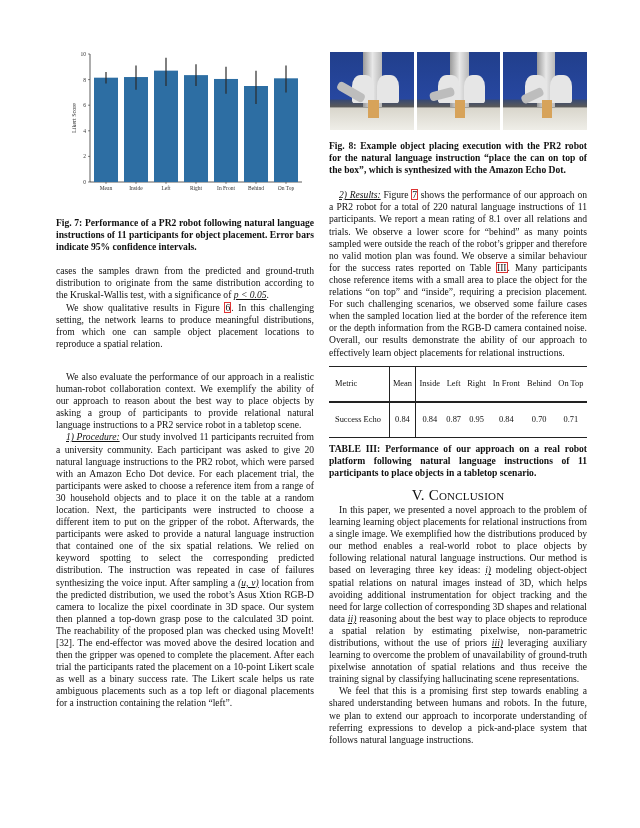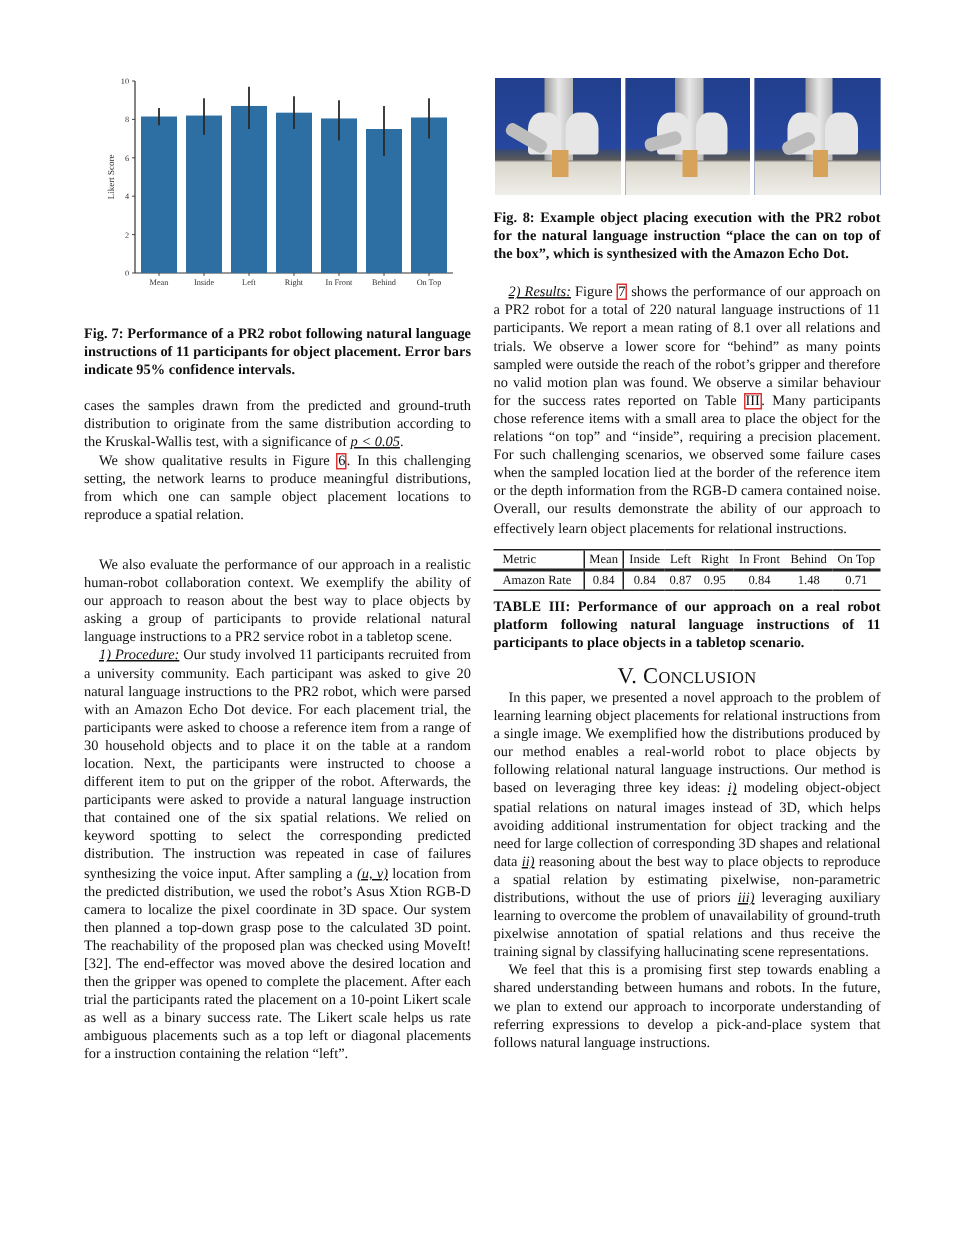--- a/index.html
+++ b/index.html
@@ -20,21 +20,21 @@
   .chart svg { display:block; }
   
   .photos { position:absolute; left:330px; top:52px; width:257px; height:78px; display:flex; gap:3px; }
   .photo { flex:1; position:relative; overflow:hidden; background:#1f3f8a; }
   .photo .bg { position:absolute; inset:0; background:linear-gradient(180deg,#213f8c 0%,#2747a0 60%,#3a4a70 62%,#5a5a5a 70%,#d9d6cc 72%,#efeee8 100%); }
   .photo .torso { position:absolute; left:40%; top:0; width:22%; height:70%; background:linear-gradient(90deg,#9a9a9a,#e8e8e8,#b8b8b8); }
   .photo .shoulder { position:absolute; top:30%; width:26%; height:36%; border-radius:40% 40% 10% 10%; background:#e6e6e6; }
   .photo .arm { position:absolute; height:9px; background:#bdbdbd; border-radius:4px; transform-origin:left center; }
   .photo .obj { position:absolute; left:46%; top:62%; width:12%; height:22%; background:#d7a35a; }
   table.t3 { border-collapse:collapse; font-size:8.4px; line-height:10px; width:258px; }
-  table.t3 td { padding:1px 2px; text-align:center; white-space:nowrap; }
+  table.t3 td { padding:12px 2px; text-align:center; white-space:nowrap; }
   table.t3 tr.hdr td { border-top:0.8px solid #222; border-bottom:2px double #222; }
   table.t3 tr.row td { border-bottom:0.8px solid #222; }
   table.t3 td.bl { border-left:0.8px solid #222; }
   table.t3 td.first { text-align:left; padding-left:6px; }
 </style>
 </head>
 <body>
 
 <div class="chart">
   <svg id="chart-svg" width="250" height="150" viewBox="0 0 250 150">
@@ -133,27 +133,27 @@
           <td class="first">Metric</td>
           <td class="bl">Mean</td>
           <td class="bl">Inside</td>
           <td>Left</td>
           <td>Right</td>
           <td>In Front</td>
           <td>Behind</td>
           <td>On Top</td>
         </tr>
         <tr class="row">
-          <td class="first">Amazon Rate</td>
+          <td class="first">Success Echo</td>
           <td class="bl">0.84</td>
           <td class="bl">0.84</td>
           <td>0.87</td>
           <td>0.95</td>
           <td>0.84</td>
-          <td>1.48</td>
+          <td>0.70</td>
           <td>0.71</td>
         </tr>
       </tbody>
   </table>
   <div style="height:5px"></div>
   <p class="caption">TABLE III: Performance of our approach on a real robot platform following natural language instructions of 11 participants to place objects in a tabletop scenario.</p>
   <div style="height:10px"></div>
   <p class="section-head">V. Conclusion</p>
   <div style="height:3px"></div>
   <p class="indent"><span>In this paper, we presented a novel approach to the problem of learning learning object placements for relational instructions from a single image. We exemplified how the distributions produced by our method enables a real-world robot to place objects by following relational natural language instructions. Our method is based on leveraging three key ideas: </span><span class="ital">i)</span><span> modeling object-object spatial relations on natural images instead of 3D, which helps avoiding additional instrumentation for object tracking and the need for large collection of corresponding 3D shapes and relational data  </span><span class="ital">ii)</span><span> reasoning about the best way to place objects to reproduce a spatial relation by estimating pixelwise, non-parametric distributions, without the use of priors </span><span class="ital">iii)</span><span> leveraging auxiliary learning to overcome the problem of unavailability of ground-truth pixelwise annotation of spatial relations and thus receive the training signal by classifying hallucinating scene representations.</span></p>

